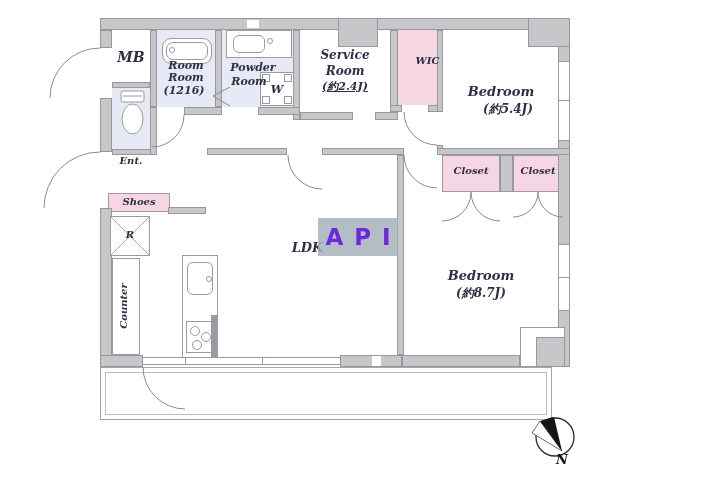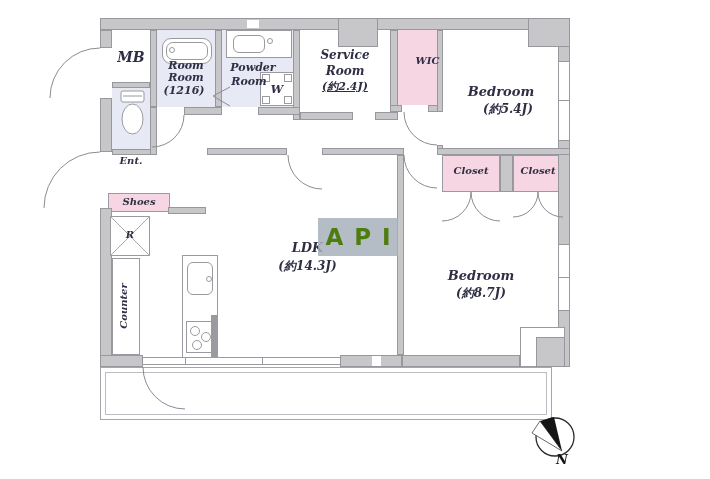--- a/index.html
+++ b/index.html
@@ -6,21 +6,21 @@
   #canvas{position:relative;width:710px;height:479px;background:#ffffff;overflow:hidden;
           font-family:"DejaVu Serif",serif;}
   .wall{position:absolute;background:#c7c7ca;border:1px solid #97979e;box-sizing:border-box;}
   .tint{position:absolute;}
   .fx{position:absolute;background:#fff;border:1px solid #9a9aa0;box-sizing:border-box;}
   .win{position:absolute;background:#fff;box-sizing:border-box;}
   .lbl{position:absolute;font-style:italic;font-weight:700;color:#2e2e44;
        text-align:center;line-height:1;white-space:nowrap;}
   .svgov{position:absolute;left:0;top:0;pointer-events:none;}
   #watermark{position:absolute;left:318px;top:218px;width:80px;height:38px;
-             background:rgba(167,176,188,0.85);color:#4d7c0f;display:flex;align-items:center;
+             background:rgba(167,176,188,0.85);color:#6d28d9;display:flex;align-items:center;
              justify-content:center;font-family:"DejaVu Sans",sans-serif;font-weight:bold;
              font-size:23px;letter-spacing:11px;padding-left:11px;box-sizing:border-box;}
 </style>
 </head>
 <body>
 
 <div id="canvas">
 
   <div class="tint" style="left:157px;top:30px;width:58px;height:77px;background:#e7eaf5;"></div>
   <div class="tint" style="left:222px;top:30px;width:71px;height:77px;background:#e7eaf5;"></div>
@@ -151,21 +151,20 @@
   <div class="lbl" style="left:298px;top:65px;width:94px;font-size:12px;">Room</div>
   <div class="lbl" style="left:298px;top:81px;width:94px;font-size:11px;text-decoration:underline;">(約2.4J)</div>
   <div class="lbl" style="left:398px;top:56px;width:59px;font-size:10px;">WIC</div>
   <div class="lbl" style="left:443px;top:85px;width:116px;font-size:13px;">Bedroom</div>
   <div class="lbl" style="left:443px;top:103px;width:116px;font-size:12px;padding-left:7px;">(約5.4J)</div>
   <div class="lbl" style="left:442px;top:166px;width:58px;font-size:10px;">Closet</div>
   <div class="lbl" style="left:513px;top:166px;width:50px;font-size:10px;">Closet</div>
   <div class="lbl" style="left:404px;top:269px;width:154px;font-size:13px;">Bedroom</div>
   <div class="lbl" style="left:404px;top:287px;width:154px;font-size:12px;text-align:center;">(約8.7J)</div>
   <div class="lbl" style="left:250px;top:241px;width:115px;font-size:13px;">LDK</div>
-  <div class="lbl" style="left:250px;top:260px;width:115px;font-size:12px;">(約14.3J)</div>
   <div class="lbl" style="left:108px;top:156px;width:46px;font-size:10px;">Ent.</div>
   <div class="lbl" style="left:108px;top:197px;width:62px;font-size:10px;">Shoes</div>
   <div class="lbl" style="left:110px;top:230px;width:40px;font-size:10px;">R</div>
   <div class="lbl" style="left:81px;top:299px;width:90px;height:14px;font-size:10px;transform:rotate(-90deg);">Counter</div>
 
   <div id="watermark">API</div>
 
   <svg style="position:absolute;left:527px;top:412px;" width="62" height="62" viewBox="0 0 62 62">
     <circle cx="28" cy="25" r="19" fill="none" stroke="#2b2b2b" stroke-width="1.3"></circle>
     <polygon points="13,9 5,21 35,39" fill="#ffffff" stroke="#444444" stroke-width="0.8"></polygon>

